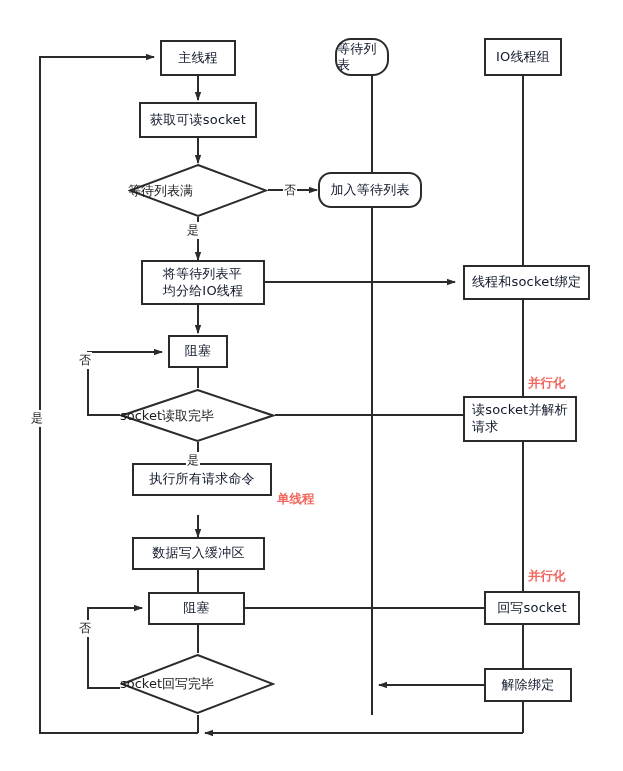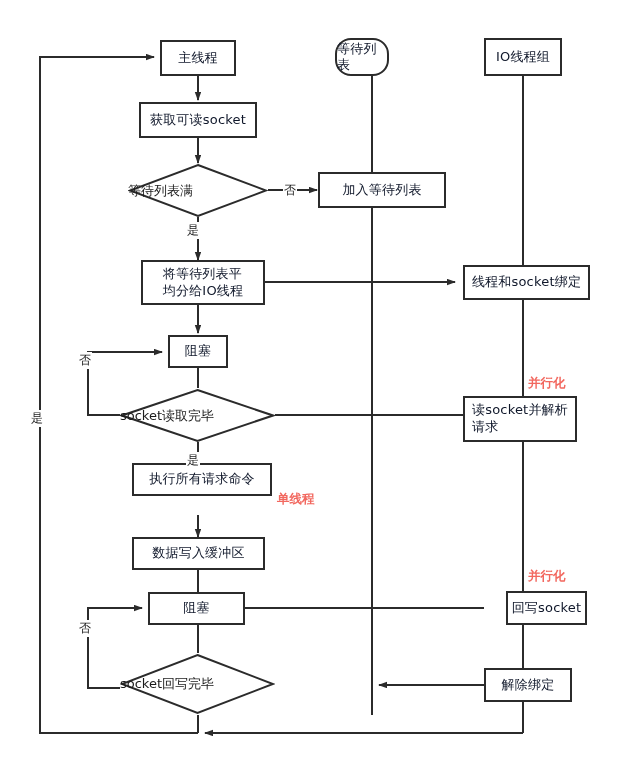--- a/index.html
+++ b/index.html
@@ -140,21 +140,21 @@
     <span>等待列表</span>
   </div>
   <div class="node" style="left:484px; top:38px; width:78px; height:38px;">
     <span>IO线程组</span>
   </div>
 
   <div class="node" style="left:139px; top:102px; width:118px; height:36px;">
     <span>获取可读socket</span>
   </div>
 
-  <div class="node" style="left:318px; top:172px; width:128px; height:36px;">
+  <div class="node" style="left:318px; top:172px; width:104px; height:36px;border-radius:13px;">
     <span>加入等待列表</span>
   </div>
 
   <div class="node two-line" style="left:141px; top:260px; width:124px; height:45px;">
     <span style="white-space:pre-line;">将等待列表平
 均分给IO线程</span>
   </div>
 
   <div class="node" style="left:463px; top:265px; width:127px; height:35px;">
     <span>线程和socket绑定</span>
@@ -174,21 +174,21 @@
   </div>
 
   <div class="node" style="left:132px; top:537px; width:133px; height:33px;">
     <span>数据写入缓冲区</span>
   </div>
 
   <div class="node" style="left:148px; top:592px; width:97px; height:33px;">
     <span>阻塞</span>
   </div>
 
-  <div class="node" style="left:484px; top:591px; width:81px; height:34px;margin-left:22px;">
+  <div class="node" style="left:484px; top:591px; width:96px; height:34px;">
     <span>回写socket</span>
   </div>
 
   <div class="node" style="left:484px; top:668px; width:88px; height:34px;">
     <span>解除绑定</span>
   </div>
 
   <div class="diamond" style="left:128px; top:163px; width:140px; height:55px;">
     <svg width="140" height="55" viewBox="0 0 140 55">
       <polygon points="70,2 138,27.5 70,53 2,27.5" fill="#ffffff" stroke="#2b2b2b" stroke-width="2"></polygon>

